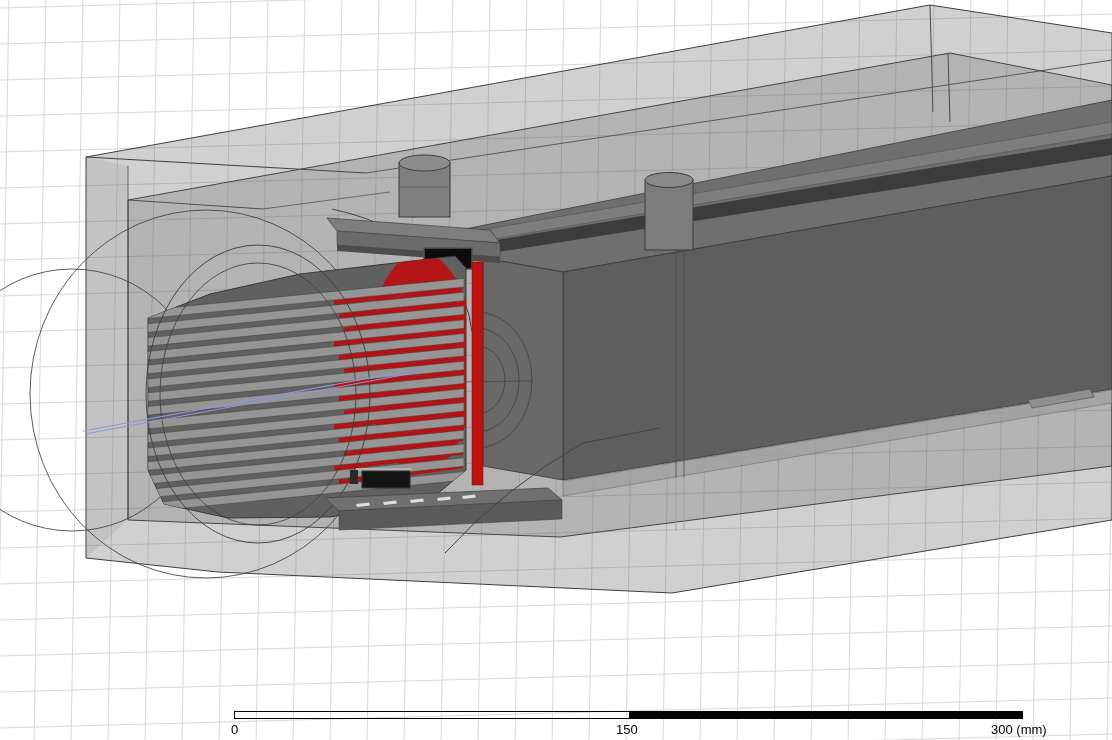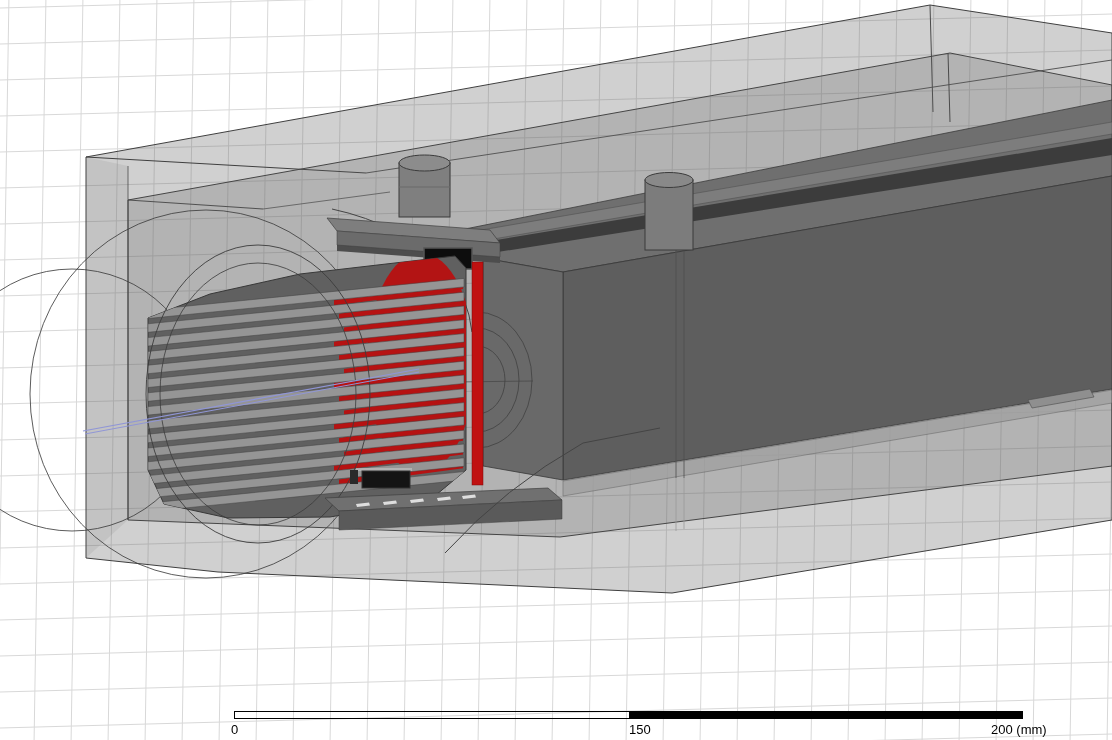--- a/index.html
+++ b/index.html
@@ -4,21 +4,21 @@
 <style>
   html,body{margin:0;padding:0;background:#ffffff;width:1112px;height:740px;overflow:hidden;
     font-family:"Liberation Sans", sans-serif;}
   .viewport{position:relative;width:1112px;height:740px;background:#ffffff;}
   svg{position:absolute;left:0;top:0;}
   .scalebar{position:absolute;left:234px;top:711px;width:789px;height:8px;border:1px solid #000;
     box-sizing:border-box;display:flex;}
   .scalebar .seg{height:100%;}
   .scalelabel{position:absolute;top:722px;font-size:13px;color:#000;white-space:nowrap;}
   #lbl0{left:231px;}
-  #lbl150{left:629px;text-align:center;}
+  #lbl150{left:616px;text-align:center;}
   #lbl300{left:991px;}
 </style>
 </head>
 <body>
 
 <div class="viewport">
 
 <svg width="1112" height="740" viewBox="0 0 1112 740">
   <defs>
     <clipPath id="hornClip">
@@ -211,15 +211,15 @@
     <line x1="85" y1="434" x2="419" y2="372" stroke="#9096d6" stroke-width="1"></line>
   </g>
 </svg>
 
 <div class="scalebar">
   <div class="seg" style="width:50%"></div>
   <div class="seg" style="width:50%;background:#000"></div>
 </div>
 <div class="scalelabel" id="lbl0">0</div>
 <div class="scalelabel" id="lbl150">150</div>
-<div class="scalelabel" id="lbl300">200 (mm)</div>
+<div class="scalelabel" id="lbl300">300 (mm)</div>
 
 </div>
 
 </body></html>

